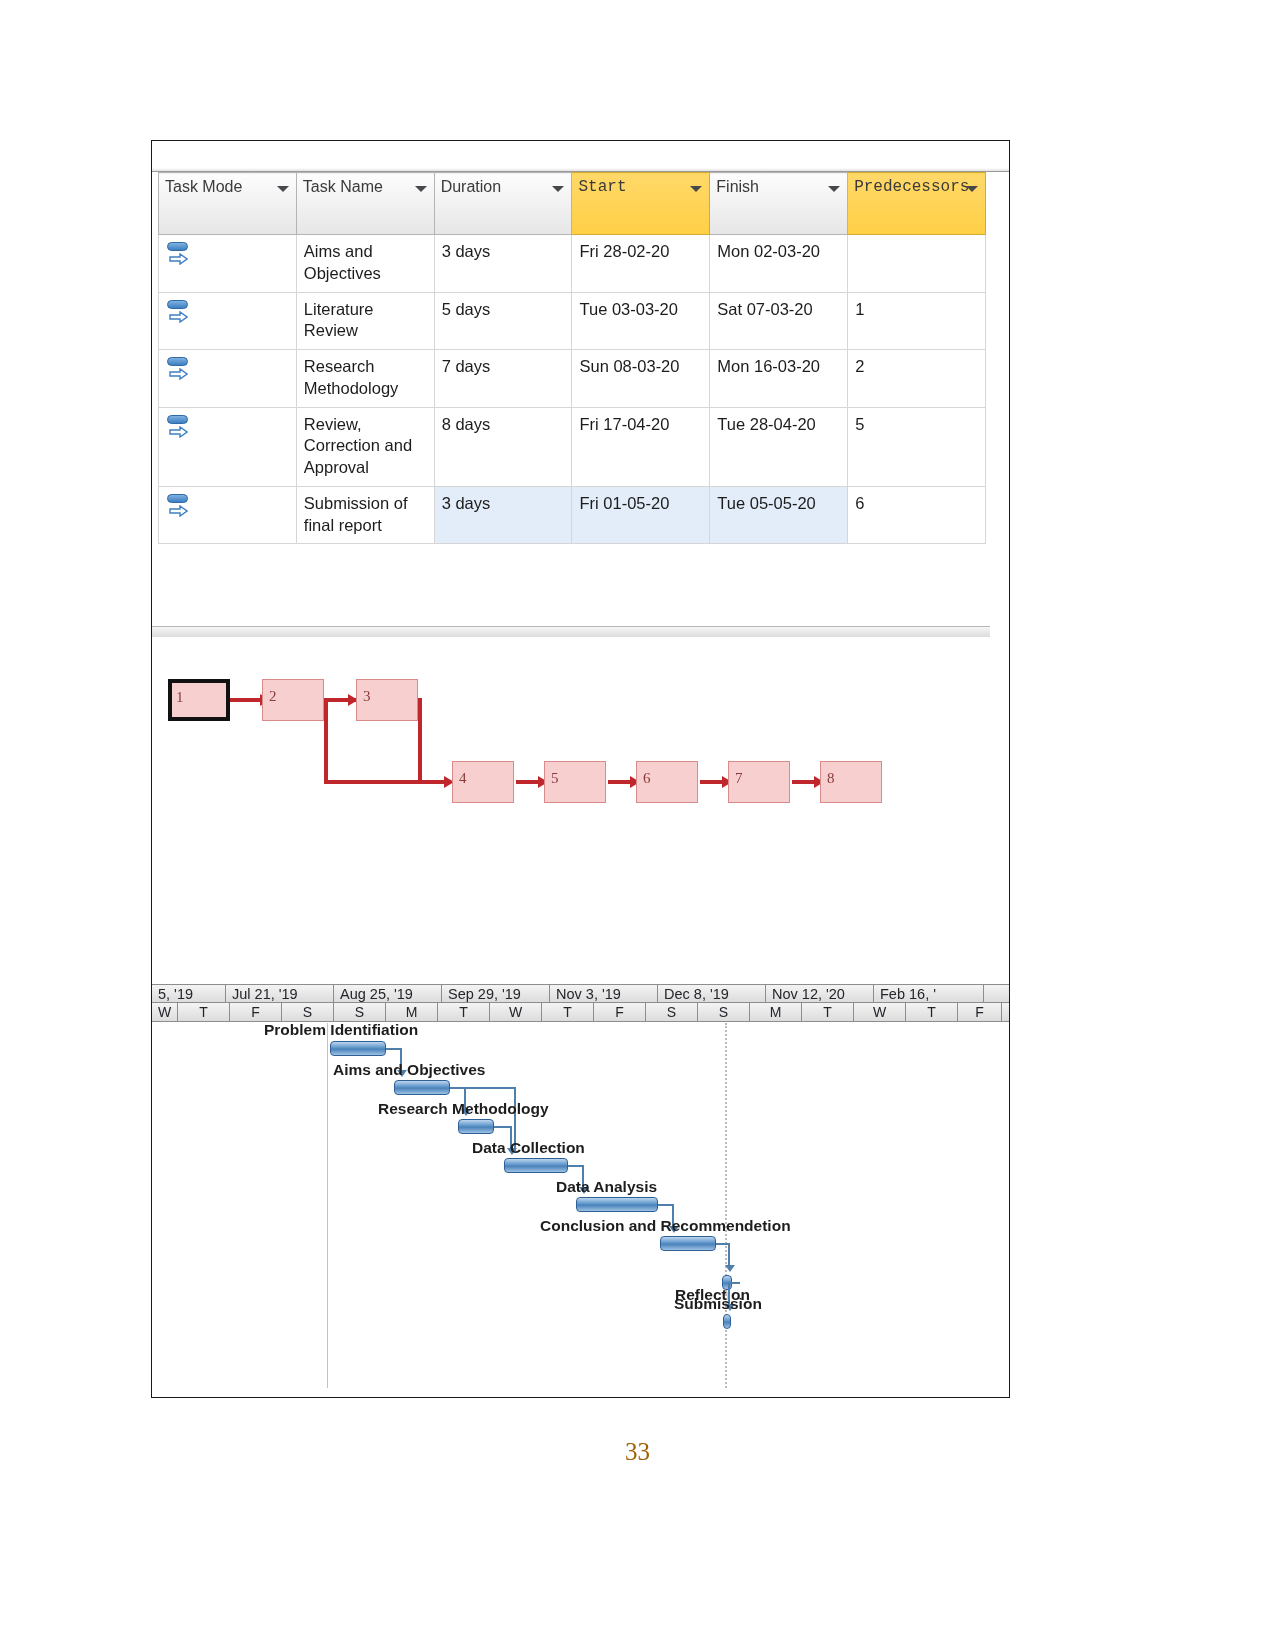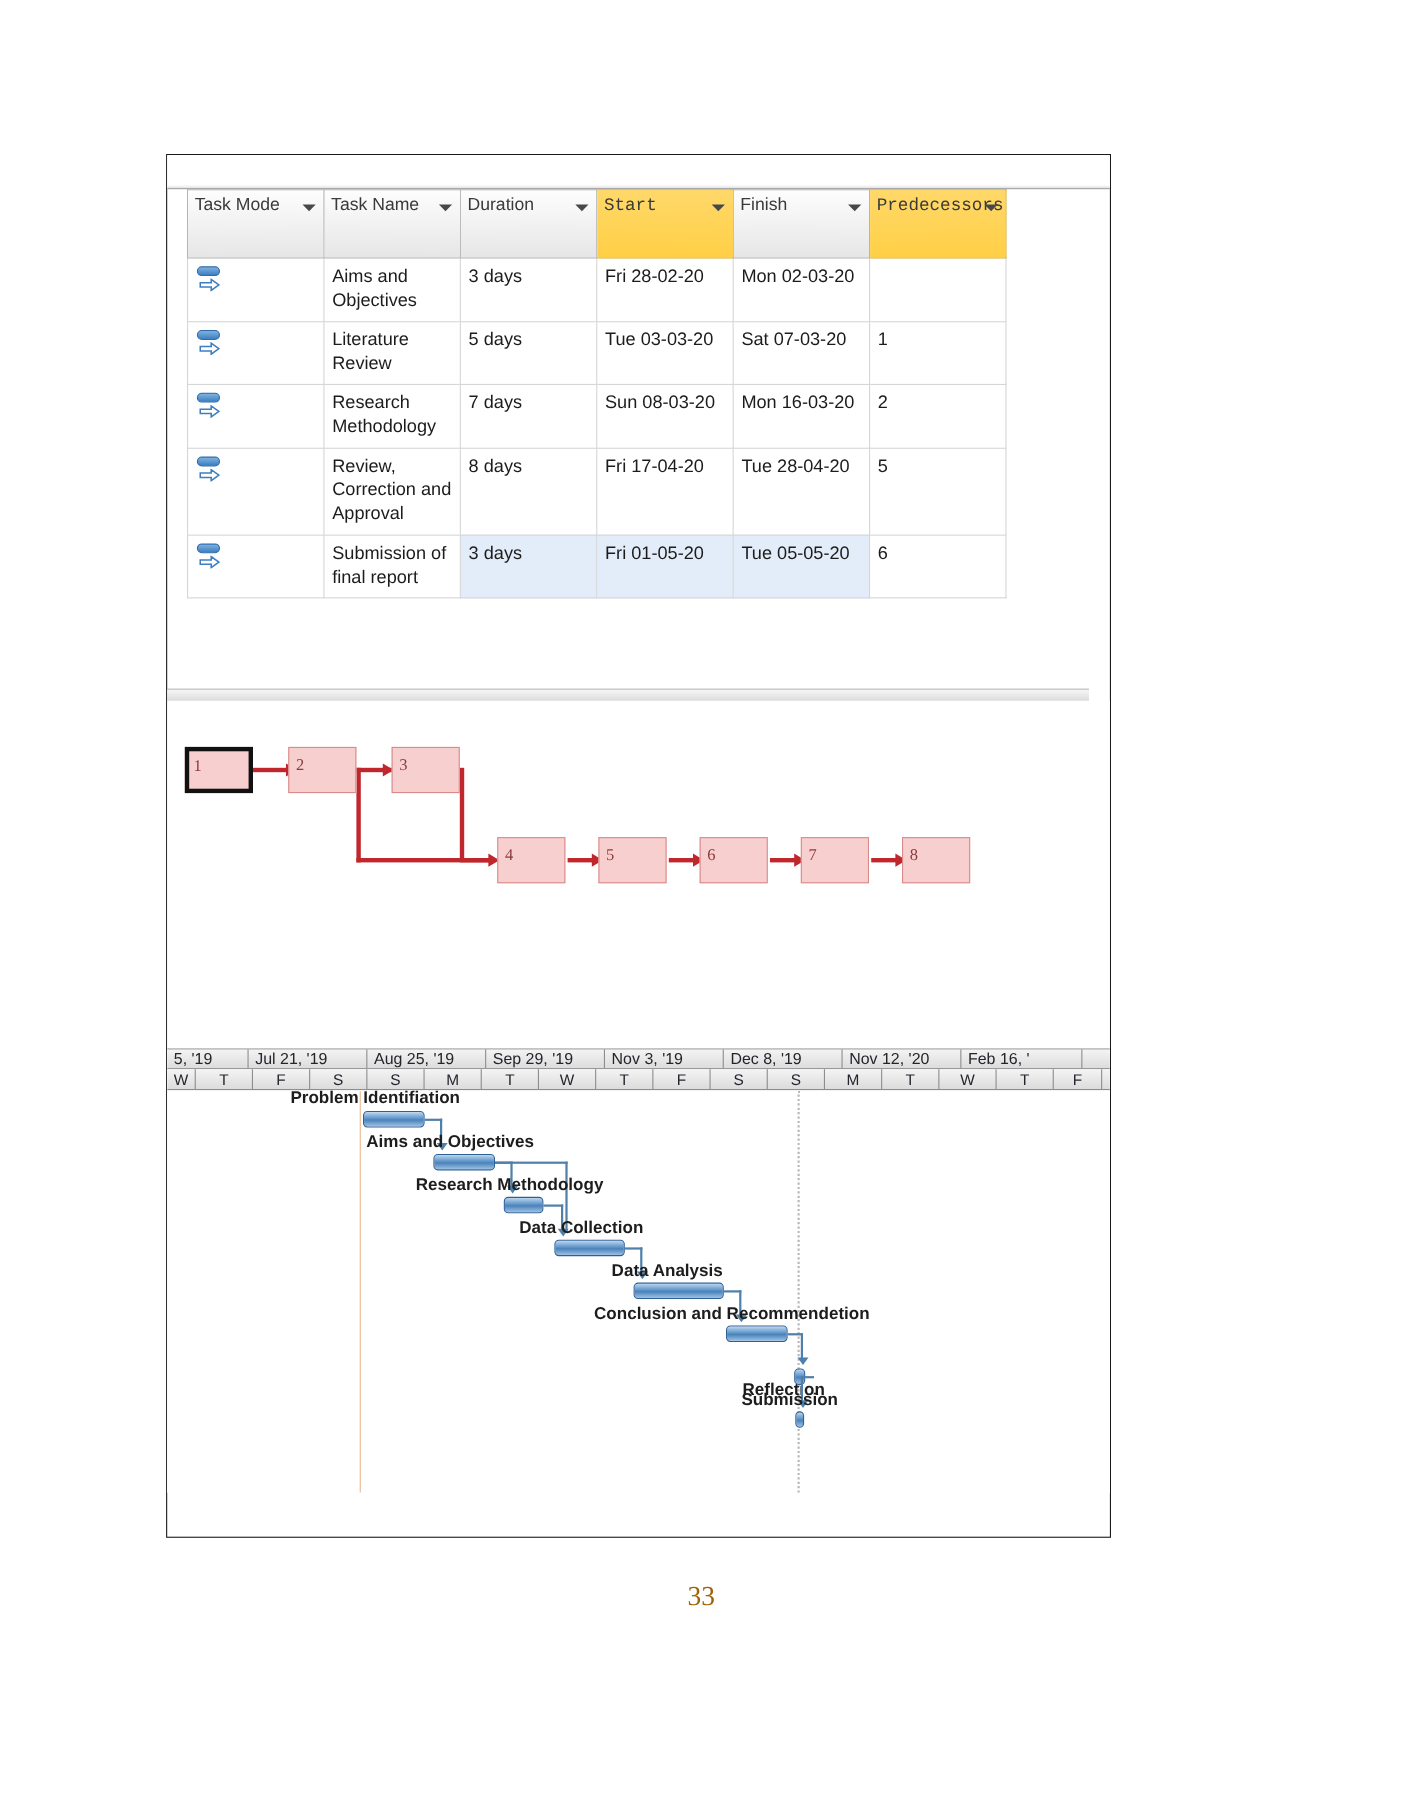--- a/index.html
+++ b/index.html
@@ -30,22 +30,22 @@
     border-bottom:1px solid #9a9a9a;
     background:#ffffff;
     position:relative;
   }
   .tbl-topstrip:after{
     content:"";position:absolute;left:0;right:0;bottom:0;height:3px;
     background:linear-gradient(#ffffff,#e2e2e2);
   }
   table.proj{
     border-collapse:collapse;
-    width:745px;
-    margin-left:18px;
+    width:828px;
+    margin-left:6px;
     table-layout:fixed;
     font-size:16.5px;
     color:#1c1c1c;
   }
   table.proj th{
     background:linear-gradient(#fdfdfd,#e6e6e6);
     border:1px solid #b4b4b4;
     font-weight:400;
     font-size:16px;
     color:#3a3a3a;
@@ -133,21 +133,21 @@
     border-bottom:6px solid transparent;
     border-left:10px solid #c0272d;
   }
 
   
   .gantt-top-rule{
     position:absolute;left:0px;top:851px;width:857px;height:2px;
     background:#9d9d9d;
   }
   .gantt-wrap{
-    position:absolute;left:0px;top:812px;width:857px;height:404px;
+    position:absolute;left:0px;top:843px;width:857px;height:404px;
     background:#ffffff;overflow:hidden;
   }
   .tl-row{
     display:flex;height:19px;
     border-bottom:1px solid #8d8d8d;
     background:linear-gradient(#f4f4f4,#dcdcdc);
     box-sizing:border-box;
   }
   .tl-row.major{border-top:1px solid #8d8d8d;}
   .tl-cell{

